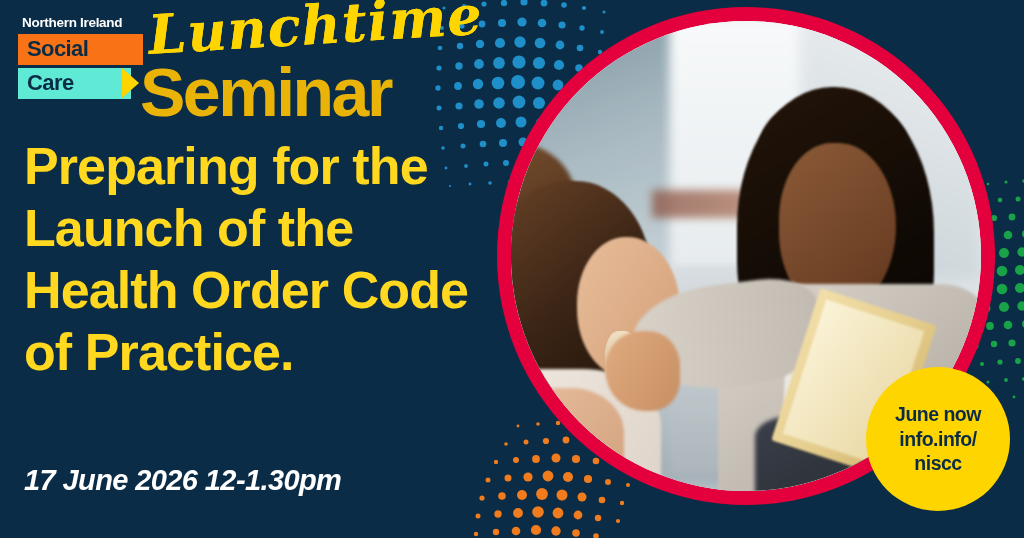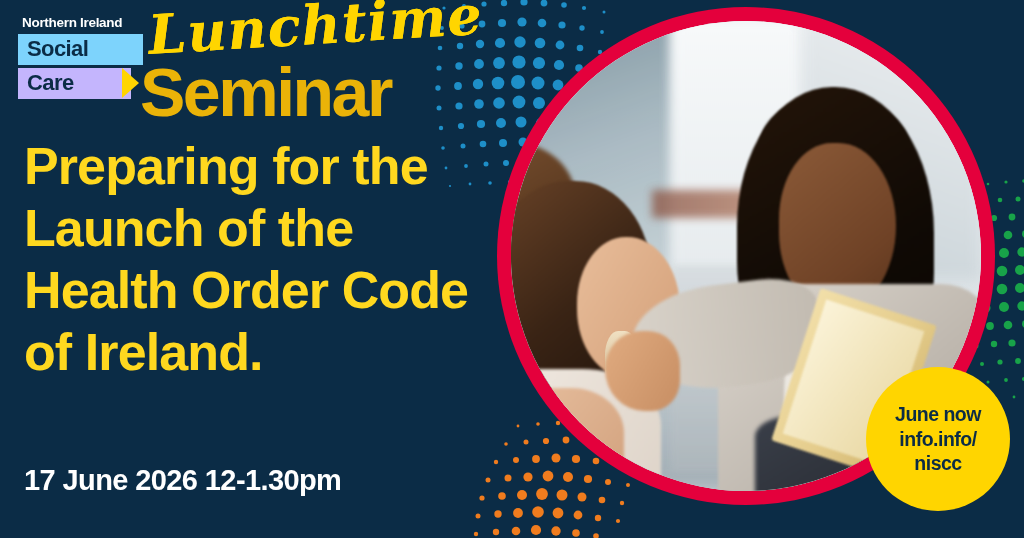--- a/index.html
+++ b/index.html
@@ -23,22 +23,22 @@
     color:#ffffff;font-size:13.5px;font-weight:700;letter-spacing:-0.3px;
     margin:0 0 4px 4px;line-height:1;
   }
   .logo-block{
     position:relative;height:31px;margin-bottom:3px;
     display:flex;align-items:center;
     font-weight:800;font-size:22px;letter-spacing:-0.6px;
     color:#0b2c46;padding-left:9px;
     font-family:"Liberation Sans", sans-serif;
   }
-  .logo-block.white{background:#7dd3fc;width:116px;}
-  .logo-block.yellow{background:#c4b5fd;width:104px;}
+  .logo-block.white{background:#f97316;width:116px;}
+  .logo-block.yellow{background:#5eead4;width:104px;}
   .logo-block.yellow:after{
     content:"";position:absolute;left:104px;top:0;
     width:0;height:0;border-left:17px solid #ffd500;
     border-top:15.5px solid transparent;border-bottom:15.5px solid transparent;
   }
   .logo-block.wide{width:124px;}
 
   
   #lunchtime{
     position:absolute;left:150px;top:8px;
@@ -65,20 +65,21 @@
     color:#ffd81f;font-weight:800;
     font-size:52px;line-height:1.19;letter-spacing:-0.9px;
     z-index:5;
   }
   #headline div{white-space:nowrap;}
   #datetime{
     position:absolute;left:24px;top:466px;
     color:#ffffff;font-weight:800;
     font-size:29px;line-height:1;letter-spacing:-0.6px;
     z-index:5;
+    font-style:italic;
   }
 
   
   #photo-ring{
     position:absolute;left:497px;top:7px;
     width:498px;height:498px;border-radius:50%;
     background:#e4003c;z-index:3;
   }
   #photo-circle{
     position:absolute;left:14px;top:14px;
@@ -375,21 +376,21 @@
     <div class="logo-block yellow">Care</div>
   </div>
 
   <div id="lunchtime">Lunchtime</div>
   <div id="seminar">Seminar</div>
 
   <div id="headline">
     <div>Preparing for the</div>
     <div>Launch of the</div>
     <div>Health Order Code</div>
-    <div>of Ireland.</div>
+    <div>of Practice.</div>
   </div>
 
   <div id="datetime">17 June 2026 12-1.30pm</div>
 
   <div id="photo-ring">
     <div id="photo-circle">
       <div class="ph" id="bg-room"></div>
       <div class="ph" id="win-left"></div>
       <div class="ph" id="win-mid"></div>
       <div class="ph" id="win-right"></div>

